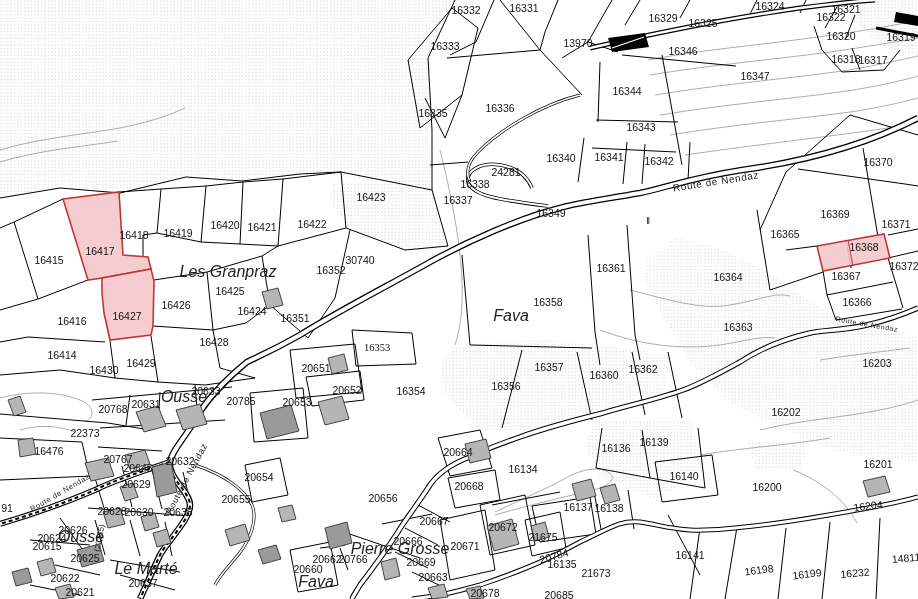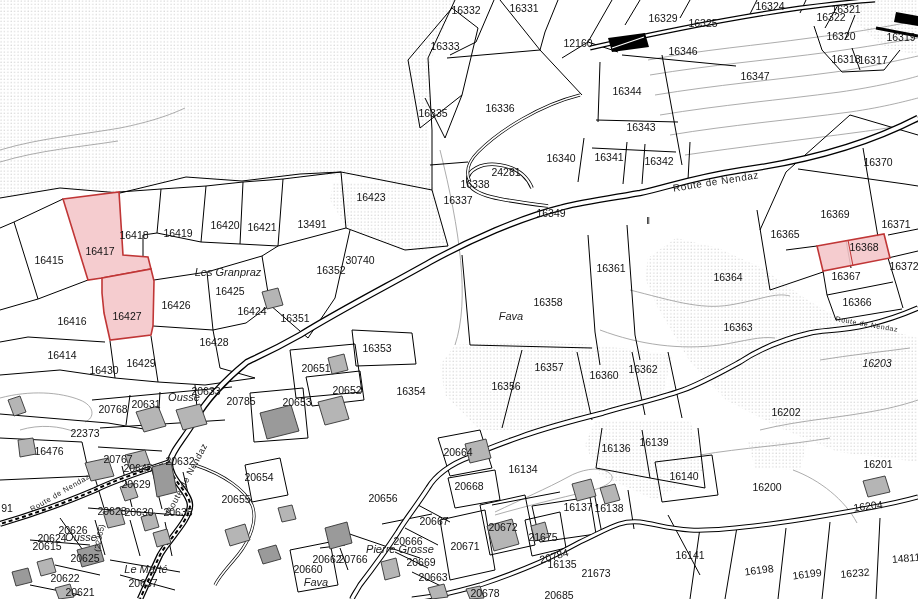--- a/index.html
+++ b/index.html
@@ -2,21 +2,21 @@
 <html><head>
 <meta charset="utf-8">
 <style>
   html,body{margin:0;padding:0;background:#888;}
   #map{position:relative;width:918px;height:599px;background:#ffffff;overflow:hidden;
        font-family:"Liberation Sans",sans-serif;}
   #basemap{position:absolute;left:0;top:0;}
   #labels{position:absolute;left:0;top:0;width:912px;height:599px;}
   .lbl{position:absolute;white-space:nowrap;transform:translate(-50%,-50%);
        color:#111;font-size:10.5px;line-height:1;}
-  .loc{font-style:italic;font-size:11px;color:#222;}
+  .loc{font-style:italic;font-size:16px;color:#222;}
   .road-lbl{font-size:9.5px;color:#1a1a1a;letter-spacing:0.6px;}
   .sym{font-size:9px;color:#000;}
 </style>
 </head>
 <body>
 
 <div id="map">
 <svg id="basemap" width="918" height="599" viewBox="0 0 918 599" xmlns="http://www.w3.org/2000/svg">
   <defs>
     <pattern id="stip" width="3.4" height="3.4" patternUnits="userSpaceOnUse">
@@ -320,57 +320,57 @@
       <div class="lbl num" style="left: 663px; top: 10px; transform: translate(-50%, -50%); margin-top: 8px;">16329</div>
       <div class="lbl num" style="left: 770px; top: 6px; transform: translate(-50%, -50%);">16324</div>
       <div class="lbl num" style="left: 703px; top: 23px; transform: translate(-50%, -50%);">16325</div>
       <div class="lbl num" style="left: 846px; top: 9px; transform: translate(-50%, -50%);">16321</div>
       <div class="lbl num" style="left: 831px; top: 17px; transform: translate(-50%, -50%);">16322</div>
       <div class="lbl num" style="left: 841px; top: 36px; transform: translate(-50%, -50%);">16320</div>
       <div class="lbl num" style="left: 901px; top: 37px; transform: translate(-50%, -50%);">16319</div>
       <div class="lbl num" style="left: 846px; top: 59px; transform: translate(-50%, -50%);">16318</div>
       <div class="lbl num" style="left: 873px; top: 60px; transform: translate(-50%, -50%);">16317</div>
       <div class="lbl num" style="left: 445px; top: 46px; transform: translate(-50%, -50%);">16333</div>
-      <div class="lbl num" style="left: 578px; top: 43px; transform: translate(-50%, -50%);">12160</div>
+      <div class="lbl num" style="left: 578px; top: 43px; transform: translate(-50%, -50%);">13970</div>
       <div class="lbl num" style="left: 433px; top: 113px; transform: translate(-50%, -50%);">16335</div>
       <div class="lbl num" style="left: 500px; top: 108px; transform: translate(-50%, -50%);">16336</div>
       <div class="lbl num" style="left: 683px; top: 51px; transform: translate(-50%, -50%);">16346</div>
       <div class="lbl num" style="left: 755px; top: 76px; transform: translate(-50%, -50%);">16347</div>
       <div class="lbl num" style="left: 627px; top: 91px; transform: translate(-50%, -50%);">16344</div>
       <div class="lbl num" style="left: 641px; top: 127px; transform: translate(-50%, -50%);">16343</div>
       <div class="lbl num" style="left: 561px; top: 158px; transform: translate(-50%, -50%);">16340</div>
       <div class="lbl num" style="left: 609px; top: 157px; transform: translate(-50%, -50%);">16341</div>
       <div class="lbl num" style="left: 659px; top: 161px; transform: translate(-50%, -50%);">16342</div>
       <div class="lbl num" style="left: 506px; top: 172px; transform: translate(-50%, -50%);">24281</div>
       <div class="lbl num" style="left: 475px; top: 184px; transform: translate(-50%, -50%);">16338</div>
       <div class="lbl num" style="left: 458px; top: 200px; transform: translate(-50%, -50%);">16337</div>
       <div class="lbl num" style="left: 551px; top: 213px; transform: translate(-50%, -50%);">16349</div>
       <div class="lbl num" style="left: 360px; top: 260px; transform: translate(-50%, -50%);">30740</div>
       <div class="lbl num" style="left: 331px; top: 270px; transform: translate(-50%, -50%);">16352</div>
       <div class="lbl num" style="left: 295px; top: 318px; transform: translate(-50%, -50%);">16351</div>
-      <div class="lbl num" style="left: 377px; top: 348px; transform: translate(-50%, -50%);">16353</div>
+      <div class="lbl num" style="left: 377px; top: 348px; transform: translate(-50%, -50%); font-family: Liberation Serif, serif;">16353</div>
       <div class="lbl num" style="left: 411px; top: 391px; transform: translate(-50%, -50%);">16354</div>
       <div class="lbl num" style="left: 506px; top: 386px; transform: translate(-50%, -50%); text-align: center;">16356</div>
       <div class="lbl num" style="left: 549px; top: 367px; transform: translate(-50%, -50%);">16357</div>
       <div class="lbl num" style="left: 548px; top: 302px; transform: translate(-50%, -50%);">16358</div>
       <div class="lbl num" style="left: 604px; top: 375px; transform: translate(-50%, -50%); text-align: center;">16360</div>
       <div class="lbl num" style="left: 611px; top: 268px; transform: translate(-50%, -50%);">16361</div>
       <div class="lbl num" style="left: 643px; top: 369px; transform: translate(-50%, -50%);">16362</div>
       <div class="lbl num" style="left: 738px; top: 327px; transform: translate(-50%, -50%);">16363</div>
       <div class="lbl num" style="left: 728px; top: 277px; transform: translate(-50%, -50%);">16364</div>
       <div class="lbl num" style="left: 785px; top: 234px; transform: translate(-50%, -50%);">16365</div>
       <div class="lbl num" style="left: 857px; top: 302px; transform: translate(-50%, -50%);">16366</div>
       <div class="lbl num" style="left: 846px; top: 276px; transform: translate(-50%, -50%);">16367</div>
       <div class="lbl num" style="left: 864px; top: 247px; transform: translate(-50%, -50%);">16368</div>
       <div class="lbl num" style="left: 835px; top: 214px; transform: translate(-50%, -50%);">16369</div>
       <div class="lbl num" style="left: 878px; top: 162px; transform: translate(-50%, -50%);">16370</div>
       <div class="lbl num" style="left: 896px; top: 224px; transform: translate(-50%, -50%);">16371</div>
       <div class="lbl num" style="left: 904px; top: 266px; transform: translate(-50%, -50%);">16372</div>
       <div class="lbl num" style="left: 371px; top: 197px; transform: translate(-50%, -50%);">16423</div>
-      <div class="lbl num" style="left: 312px; top: 224px; transform: translate(-50%, -50%);">13491</div>
+      <div class="lbl num" style="left: 312px; top: 224px; transform: translate(-50%, -50%);">16422</div>
       <div class="lbl num" style="left: 262px; top: 227px; transform: translate(-50%, -50%);">16421</div>
       <div class="lbl num" style="left: 225px; top: 225px; transform: translate(-50%, -50%);">16420</div>
       <div class="lbl num" style="left: 178px; top: 233px; transform: translate(-50%, -50%);">16419</div>
       <div class="lbl num" style="left: 134px; top: 235px; transform: translate(-50%, -50%);">16418</div>
       <div class="lbl num" style="left: 100px; top: 251px; transform: translate(-50%, -50%);">16417</div>
       <div class="lbl num" style="left: 49px; top: 260px; transform: translate(-50%, -50%);">16415</div>
       <div class="lbl num" style="left: 72px; top: 321px; transform: translate(-50%, -50%);">16416</div>
       <div class="lbl num" style="left: 127px; top: 316px; transform: translate(-50%, -50%);">16427</div>
       <div class="lbl num" style="left: 176px; top: 305px; transform: translate(-50%, -50%);">16426</div>
       <div class="lbl num" style="left: 230px; top: 291px; transform: translate(-50%, -50%);">16425</div>
@@ -432,21 +432,21 @@
       <div class="lbl num" style="left: 559px; top: 595px; transform: translate(-50%, -50%);">20685</div>
       <div class="lbl num" style="left: 690px; top: 555px; transform: translate(-50%, -50%);">16141</div>
       <div class="lbl num" style="left: 759px; top: 570px; transform: translate(-50%, -50%) rotate(-7deg);">16198</div>
       <div class="lbl num" style="left: 807px; top: 574px; transform: translate(-50%, -50%) rotate(-7deg);">16199</div>
       <div class="lbl num" style="left: 855px; top: 573px; transform: translate(-50%, -50%) rotate(-5deg);">16232</div>
       <div class="lbl num" style="left: 906px; top: 558px; transform: translate(-50%, -50%) rotate(-5deg);">14811</div>
       <div class="lbl num" style="left: 767px; top: 487px; transform: translate(-50%, -50%);">16200</div>
       <div class="lbl num" style="left: 878px; top: 464px; transform: translate(-50%, -50%);">16201</div>
       <div class="lbl num" style="left: 868px; top: 506px; transform: translate(-50%, -50%) rotate(-7deg);">16204</div>
       <div class="lbl num" style="left: 786px; top: 412px; transform: translate(-50%, -50%);">16202</div>
-      <div class="lbl num" style="left: 877px; top: 363px; transform: translate(-50%, -50%); font-style: italic;">16203</div>
+      <div class="lbl num" style="left: 877px; top: 363px; transform: translate(-50%, -50%);">16203</div>
       <div class="lbl loc" style="left: 228px; top: 272px; transform: translate(-50%, -50%);">Les Granpraz</div>
       <div class="lbl loc" style="left: 511px; top: 316px; transform: translate(-50%, -50%);">Fava</div>
       <div class="lbl loc" style="left: 184px; top: 397px; transform: translate(-50%, -50%);">Ousse</div>
       <div class="lbl loc" style="left: 81px; top: 537px; transform: translate(-50%, -50%);">Ousse</div>
       <div class="lbl loc" style="left: 146px; top: 569px; transform: translate(-50%, -50%);">Le Marté</div>
       <div class="lbl loc" style="left: 316px; top: 582px; transform: translate(-50%, -50%);">Fava</div>
       <div class="lbl loc" style="left: 400px; top: 549px; transform: translate(-50%, -50%);">Pierre Grosse</div>
       <div class="lbl road-lbl" style="left: 716px; top: 182px; transform: translate(-50%, -50%) rotate(-9deg); font-size: 10px;">Route de Nendaz</div>
       <div class="lbl road-lbl" style="left: 187px; top: 479px; transform: translate(-50%, -50%) rotate(-62deg); font-size: 9px;">Route de Nendaz</div>
       <div class="lbl road-lbl" style="left: 60px; top: 493px; transform: translate(-50%, -50%) rotate(-30deg); font-size: 7.5px;">Route de Nendaz</div>

